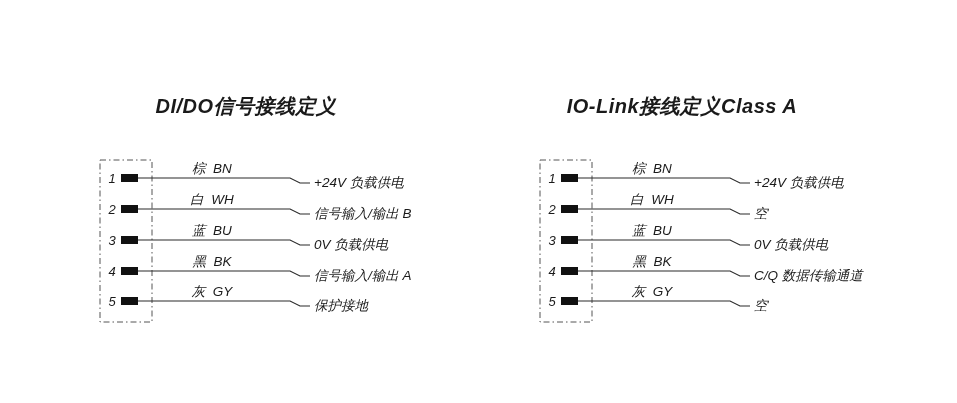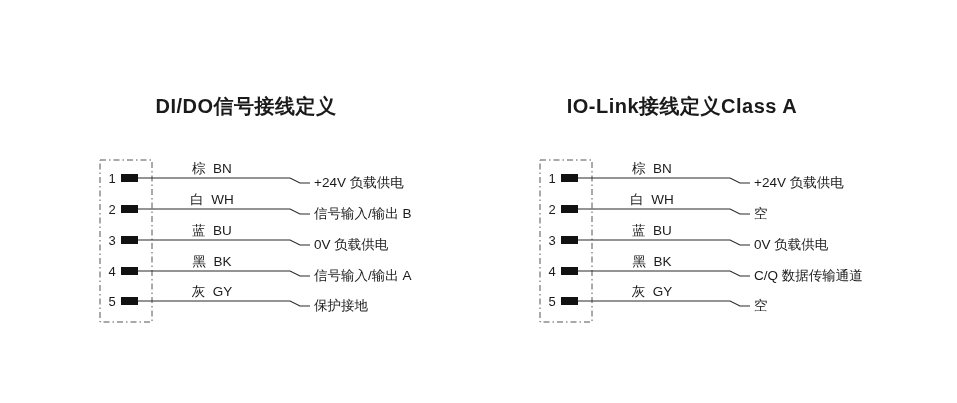--- a/index.html
+++ b/index.html
@@ -7,20 +7,21 @@
     padding: 0;
     background: #ffffff;
   }
   #canvas-wrap {
     position: relative;
     width: 957px;
     height: 403px;
     background: #ffffff;
     overflow: hidden;
     font-family: "Liberation Sans", sans-serif;
+    font-style: italic;
   }
   svg { display: block; }
   svg text {
     fill: #1a1a1a;
     font-family: "Liberation Sans", sans-serif;
     white-space: pre;
   }
   .title {
     font-size: 20px;
     font-weight: bold;

